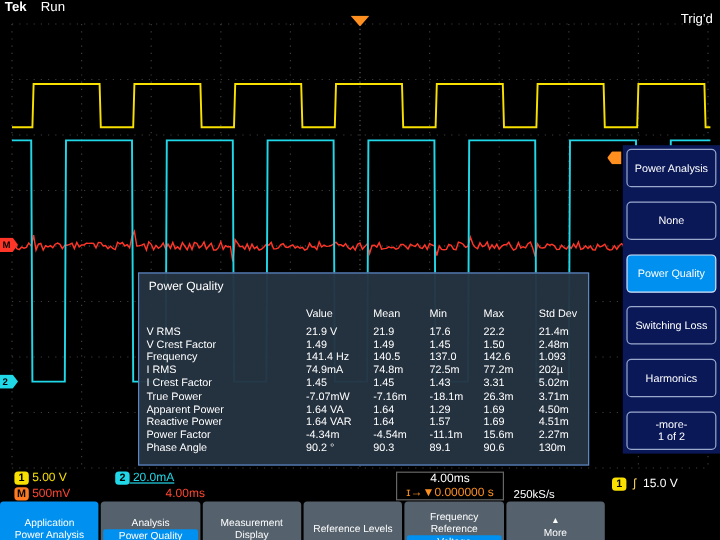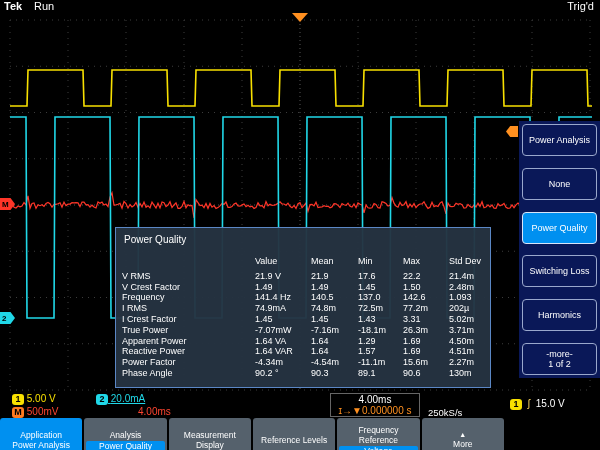--- a/index.html
+++ b/index.html
@@ -2,21 +2,21 @@
 <html><head>
 <meta charset="utf-8">
 <style>
   html,body{margin:0;padding:0;background:#000;}
   #screen{position:relative;width:600px;height:450px;background:#000;overflow:hidden;
           font-family:"Liberation Sans","DejaVu Sans",sans-serif;color:#fff;}
   
   #topbar{position:absolute;left:0;top:0;width:600px;height:14px;font-size:11px;text-decoration:underline;}
   #tek{position:absolute;left:4px;top:0;font-weight:bold;}
   #acq-state{position:absolute;left:34px;top:0;}
-  #trig-status{position:absolute;right:6px;top:0;}
+  #trig-status{position:absolute;right:6px;top:10px;}
   #trig-pos-marker{position:absolute;left:292px;top:13px;width:16px;height:9px;background:#ff9020;
           clip-path:polygon(0 0,100% 0,50% 100%);}
   
   .marker{position:absolute;width:15px;height:12px;font-size:8px;font-weight:bold;color:#000;
           display:flex;align-items:center;padding-left:2px;box-sizing:border-box;
           clip-path:polygon(0 0,70% 0,100% 50%,70% 100%,0 100%);}
   #marker-m{left:0;top:198px;background:#ff3528;}
   #marker-2{left:0;top:312px;background:#20d8e8;}
   #trig-level-marker{position:absolute;right:82px;top:126px;width:12px;height:11px;background:#ff9020;
           clip-path:polygon(100% 0,35% 0,0 50%,35% 100%,100% 100%);}

